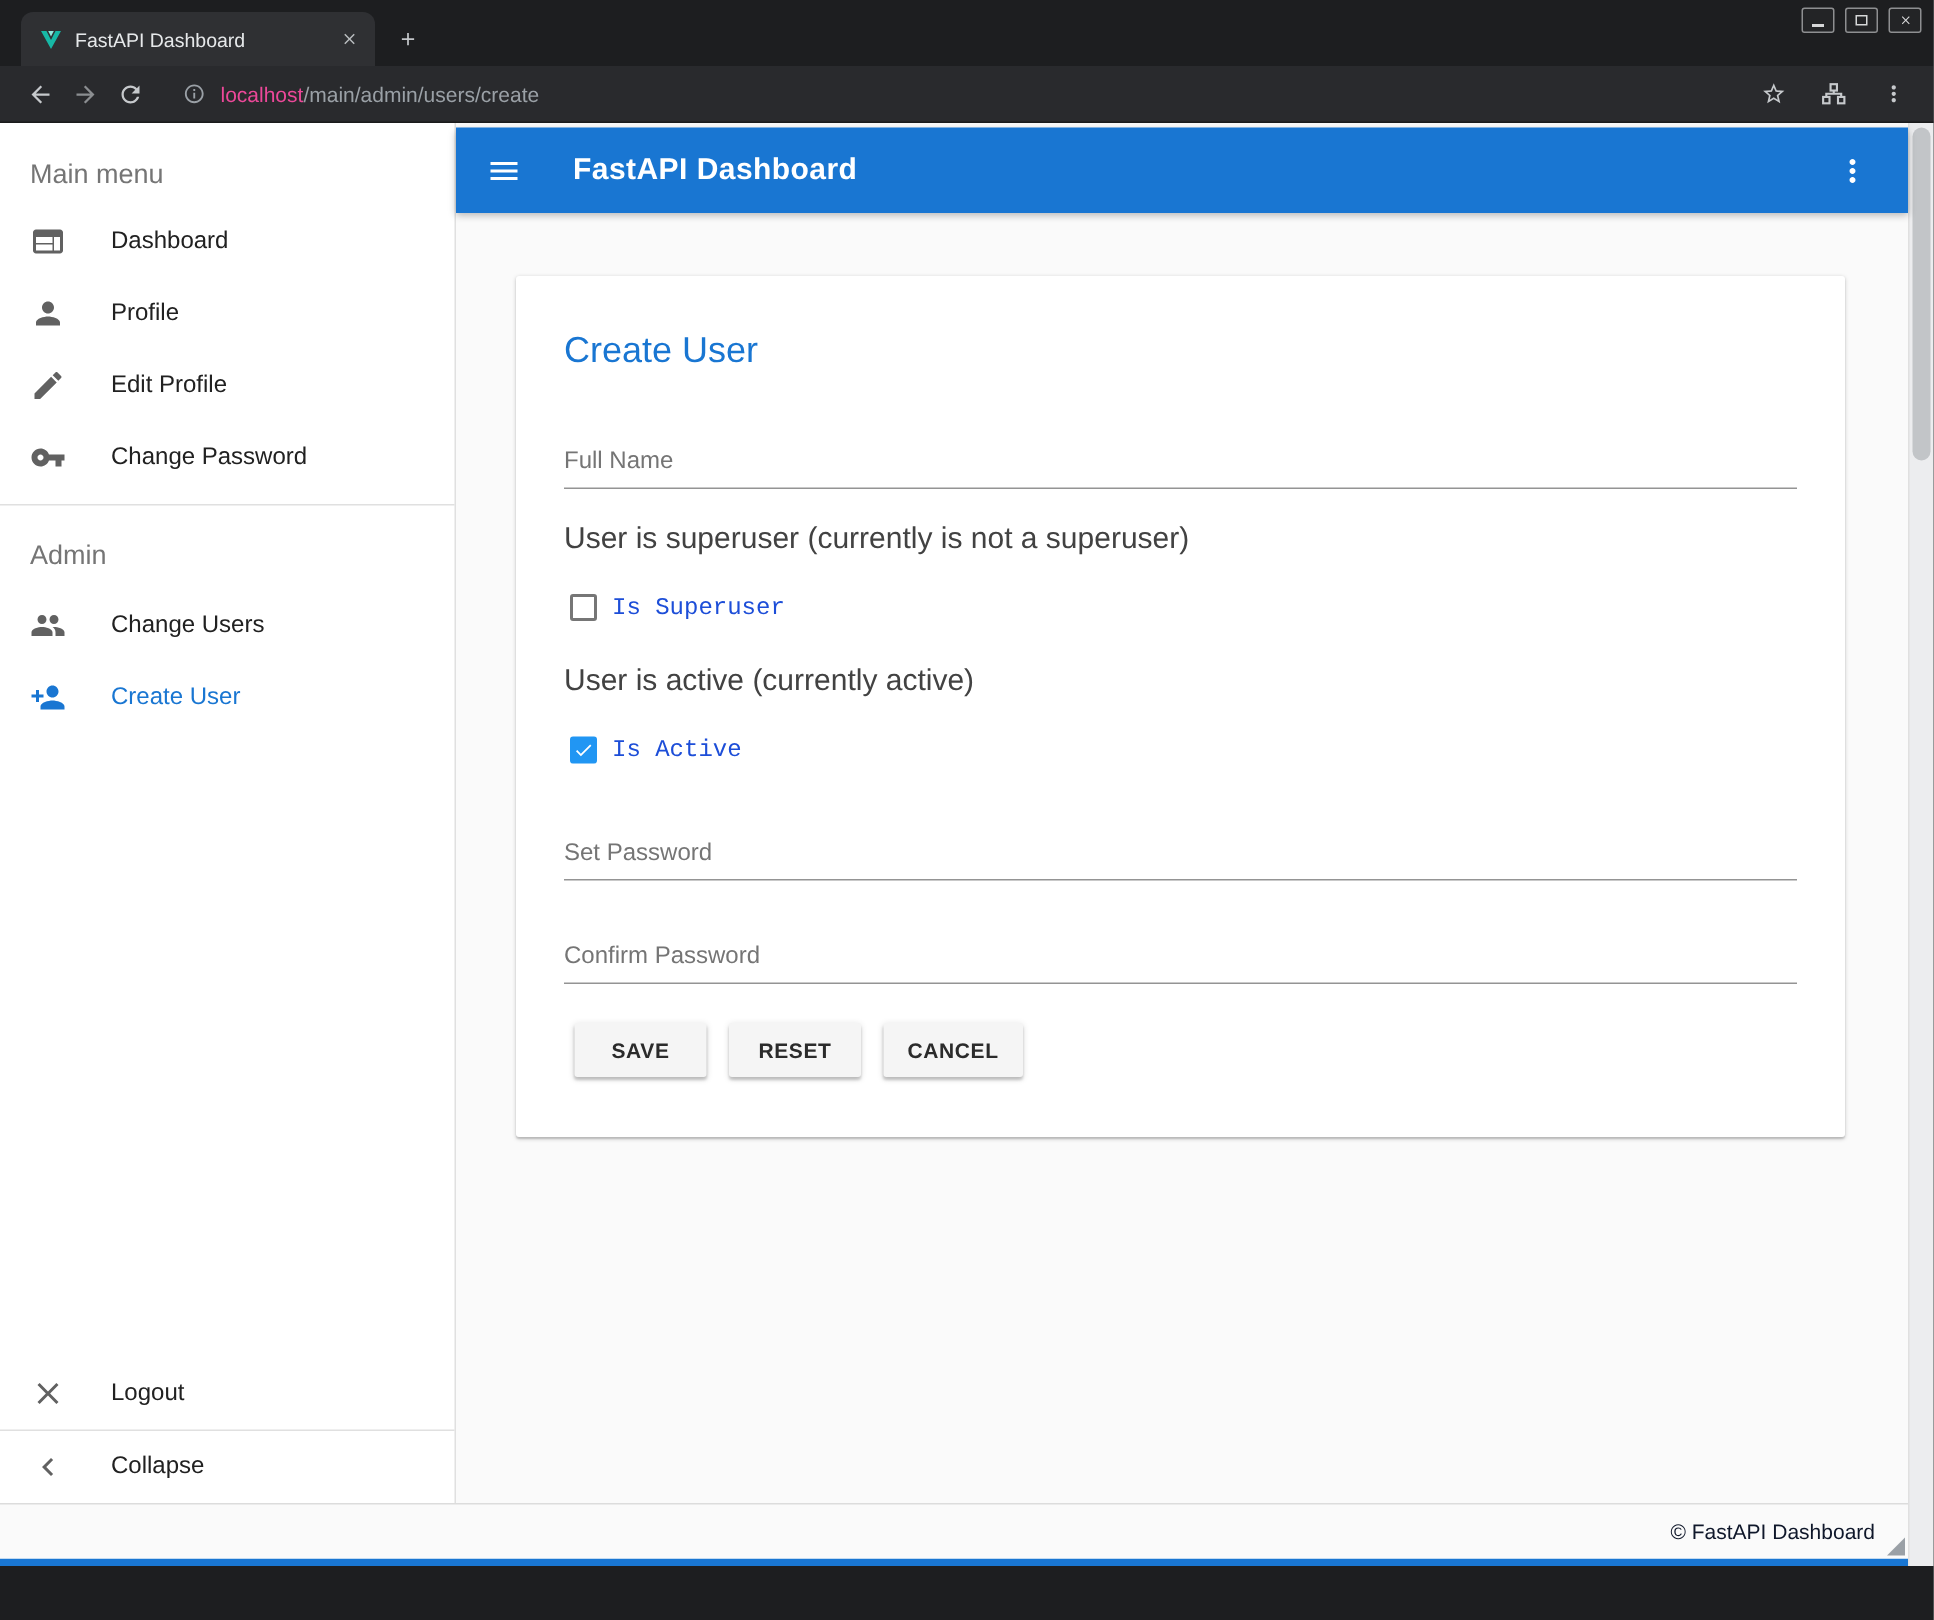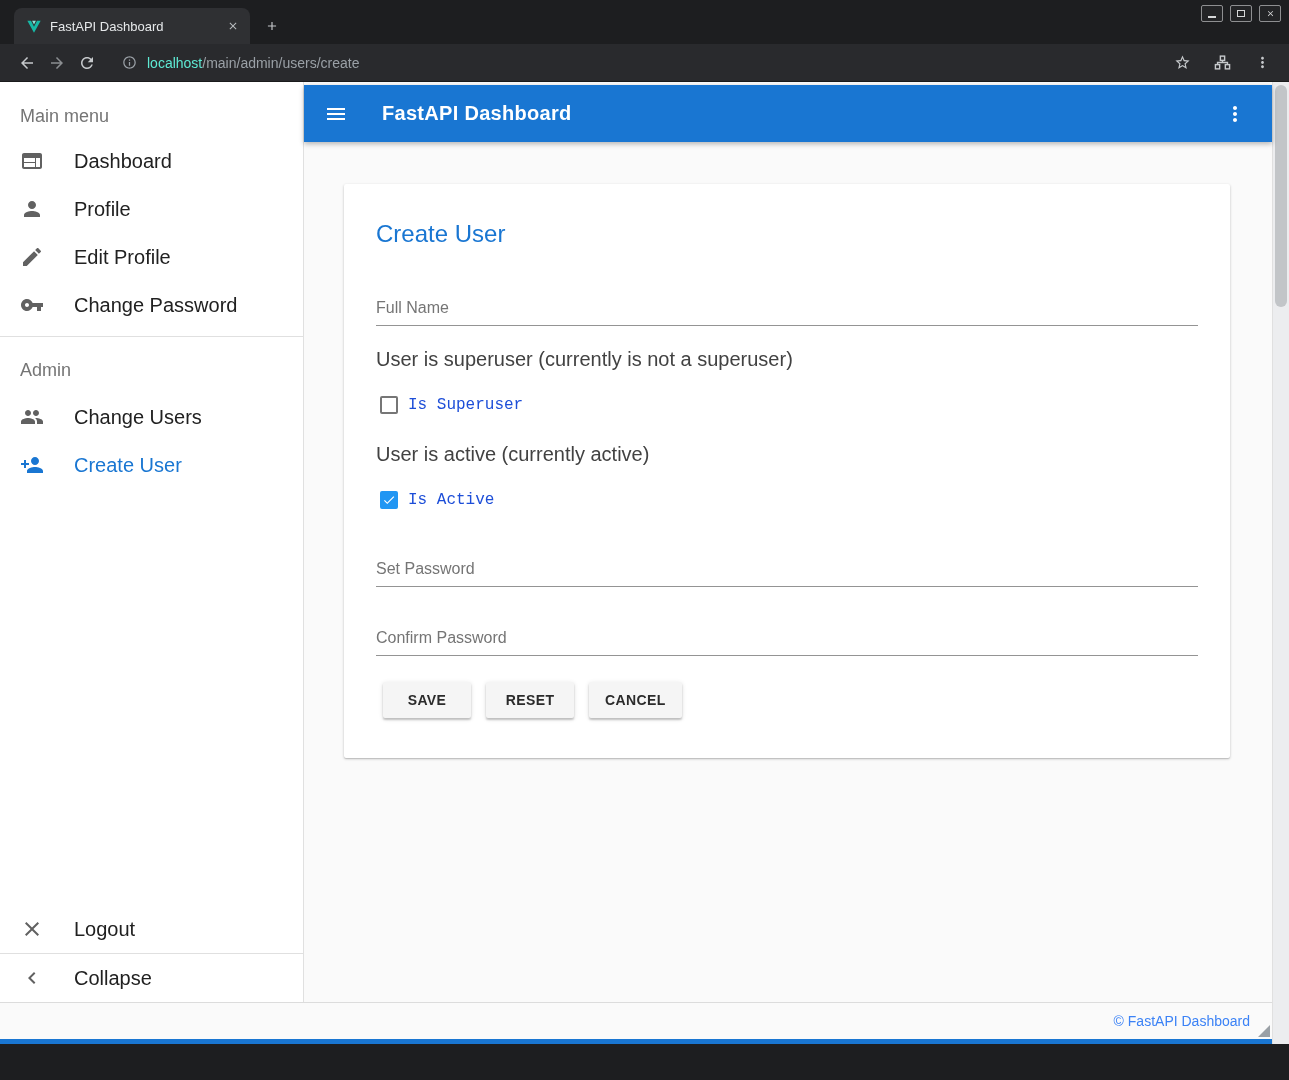--- a/index.html
+++ b/index.html
@@ -26,38 +26,38 @@
 
   .toolbar { height:38px; background:#292a2d; border-bottom:1px solid #1a1b1c; display:flex; align-items:center;
     padding:0 12px; flex:0 0 38px; }
   .navbtn { width:30px; height:30px; display:flex; align-items:center; justify-content:center; border-radius:50%; color:#c6c9cc; }
   .navbtn.dim { color:#8b8e91; }
   .navbtn svg { width:18px; height:18px; }
   .omnibox { flex:1; height:28px; margin:0 10px; display:flex; align-items:center; padding:0 10px; border-radius:14px; }
   .omni-info { color:#9aa0a6; display:flex; margin-right:10px; }
   .omni-info svg { width:15px; height:15px; }
   .url { font-size:14px; }
-  .url-host { color:#5eead4; }
+  .url-host { color:#ec4899; }
   .url-path { color:#9aa0a6; }
   .right-icons { display:flex; align-items:center; gap:10px; }
   .right-icons .navbtn svg { width:17px; height:17px; }
 
   
   .viewport { flex:1; display:flex; min-height:0; background:#fff; }
   .vp-main { flex:1; display:flex; flex-direction:column; min-width:0; }
   .page-row { flex:1; display:flex; min-height:0; }
 
   .sidebar { width:304px; flex:0 0 304px; background:#fff; border-right:1px solid #e0e0e0;
     display:flex; flex-direction:column; }
   .section-label { font-size:18px; color:#757575; margin:24px 0 10px 20px; }
   .section-label.admin { margin:16px 0 12px 20px; }
   .side-item { height:48px; display:flex; align-items:center; padding-left:20px; gap:30px; cursor:pointer; }
   .side-icon { width:24px; height:24px; color:#616161; display:flex; align-items:center; justify-content:center; }
   .side-icon svg { width:24px; height:24px; }
-  .side-item-label { font-size:20px; color:#212121; }
+  .side-item-label { font-size:16px; color:#212121; }
   .side-item.active .side-icon { color:#1976d2; }
   .side-item.active .side-item-label { color:#1976d2; }
   .divider { height:1px; background:#e0e0e0; margin:7px 0; }
   .side-bottom { margin-top:auto; }
   .side-bottom .divider { margin:0; }
 
   .main { flex:1; display:flex; flex-direction:column; background:#fafafa; padding-top:3px; min-width:0; }
   .appbar { height:57px; flex:0 0 57px; background:#1976d2; color:#fff; display:flex; align-items:center;
     padding:0 25px 0 20px; box-shadow:0 2px 5px rgba(0,0,0,.28); position:relative; z-index:2; }
   .appbar-menu { width:24px; height:24px; margin-right:34px; display:flex; color:#fff; }
@@ -91,21 +91,21 @@
   .cb.checked svg { display:block; }
   .cb-label { font-size:16px; color:#1d4ed8;font-family:Liberation Mono, monospace; }
 
   .btn-row { margin-top:26px; padding-left:7px; display:flex; }
   .btn { min-width:88px; height:36px; padding:0 16px; margin-right:15px; border:none; border-radius:2px;
     background:#f5f5f5; color:#2b2b2b; font-size:14px; font-weight:bold; letter-spacing:.4px; cursor:pointer;
     box-shadow:0 2px 2px rgba(0,0,0,.2), 0 1px 5px rgba(0,0,0,.12); font-family:"Liberation Sans", sans-serif; }
 
   .footer { height:37px; flex:0 0 37px; background:#fafafa; border-top:1px solid #dcdcdc;
     display:flex; align-items:center; justify-content:flex-end; padding-right:22px; position:relative; }
-  .footer-text { font-size:14px; color:#3b82f6; }
+  .footer-text { font-size:14px; color:#0f172a; }
   .grip { position:absolute; right:2px; bottom:2px; width:0; height:0;
     border-left:12px solid transparent; border-bottom:12px solid #9aa0a6; }
   .bottom-strip { height:5px; flex:0 0 5px; background:#1976d2; }
 
   .vscroll { width:17px; flex:0 0 17px; background:#ecedef; border-left:1px solid #e0e0e0; position:relative; }
   .vthumb { position:absolute; left:2px; right:2px; top:3px; height:222px; background:#c2c5c8; border-radius:8px; }
 </style>
 </head>
 <body>
 

